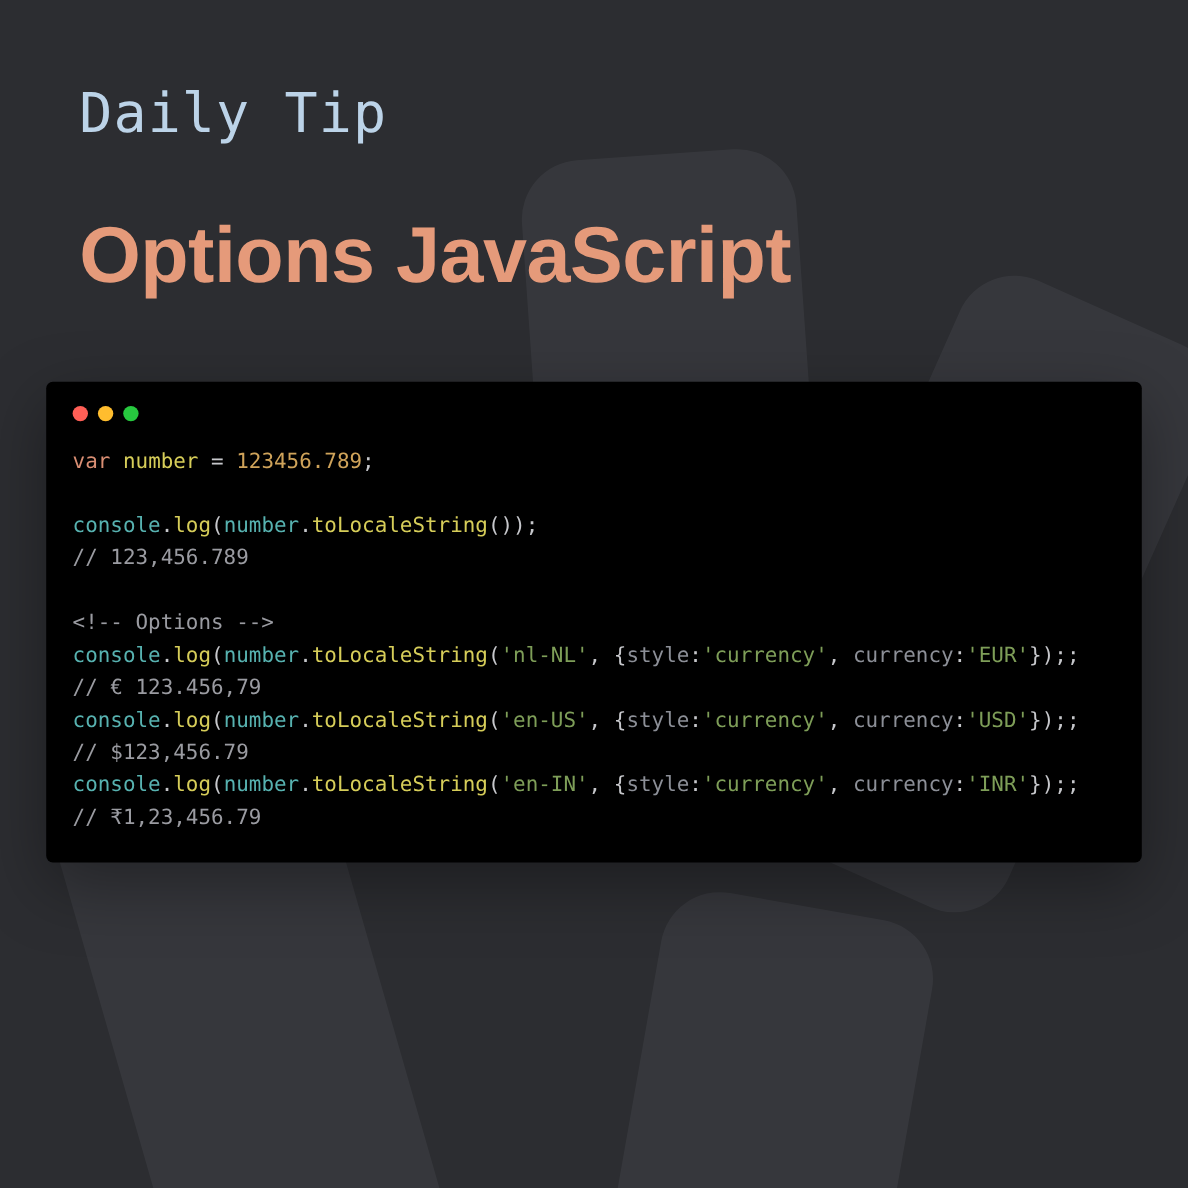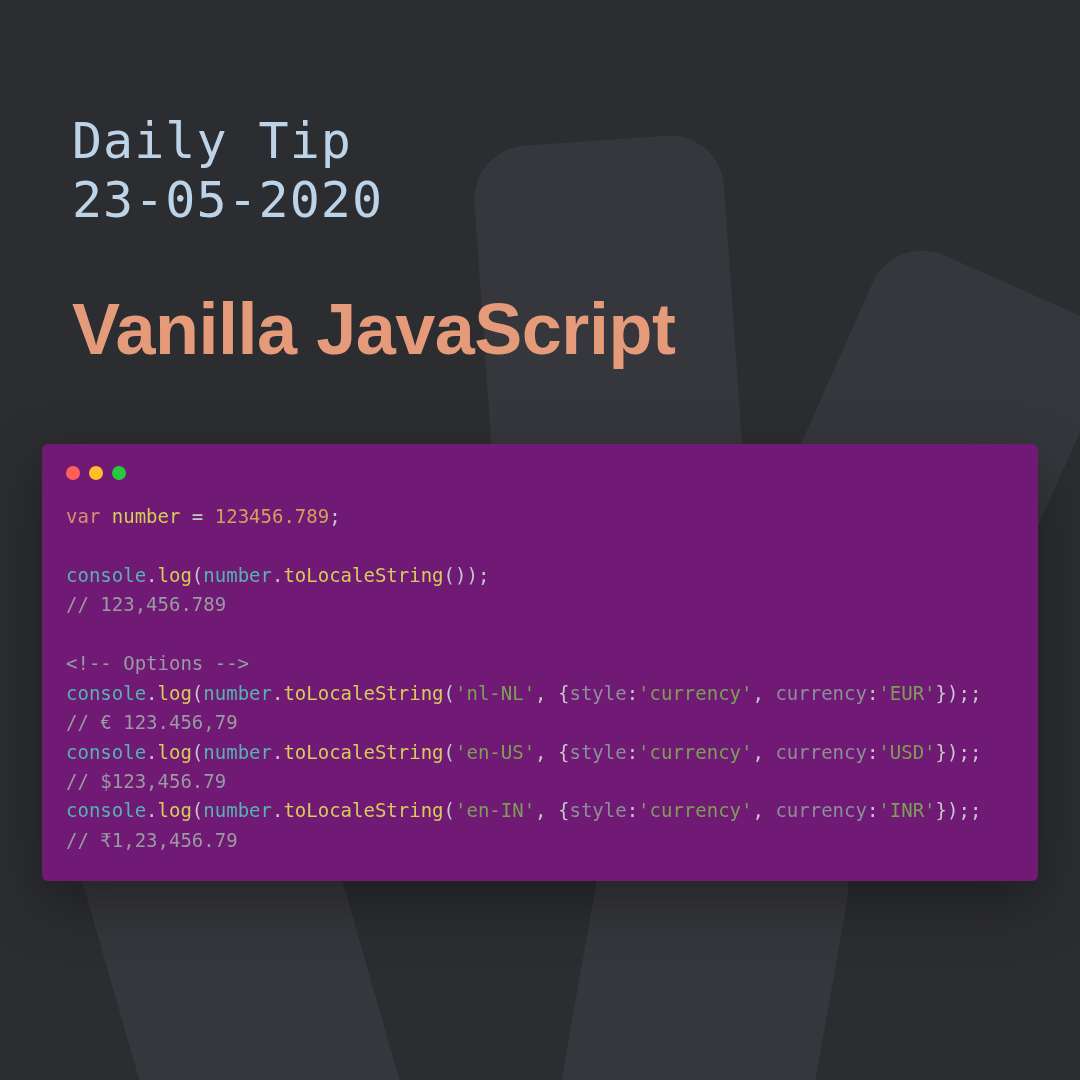--- a/index.html
+++ b/index.html
@@ -13,41 +13,41 @@
 }
 .bg-shapes {
   position: absolute;
   inset: 0;
   z-index: 0;
   opacity: 0.35;
 }
 .content {
   position: relative;
   z-index: 1;
-  padding: 112px 72px 0 72px;
+  padding: 74px 72px 0 72px;
 }
 .subtitle {
   color: #bcd3e8;
   font-size: 50px;
   line-height: 1.18;
   letter-spacing: 1px;
   font-weight: 400;
 }
 .title {
   color: #e59a7a;
   font-size: 72px;
   line-height: 1.14;
   font-weight: 600;
   margin-top: 58px;
   font-family: -apple-system, BlinkMacSystemFont, 'Segoe UI', Helvetica, Arial, sans-serif;
   letter-spacing: -0.5px;
 }
 .code-window {
   margin: 74px -30px 0 -30px;
-  background: #701a75;
+  background: #000000;
   border-radius: 6px;
   box-shadow: 0 20px 60px rgba(0,0,0,0.35);
   padding: 22px 24px 26px 24px;
 }
 .traffic {
   display: flex;
   gap: 9px;
   margin-bottom: 22px;
 }
 .dot { width: 14px; height: 14px; border-radius: 50%; }
@@ -79,25 +79,24 @@
     <rect x="490" y="140" width="250" height="560" rx="54" transform="rotate(-4 615 420)"></rect>
     <rect x="770" y="260" width="250" height="560" rx="54" transform="rotate(24 895 540)"></rect>
     <rect x="110" y="680" width="250" height="560" rx="54" transform="rotate(-16 235 960)"></rect>
     <rect x="560" y="820" width="250" height="560" rx="54" transform="rotate(10 685 1100)"></rect>
   </g>
 </svg>
 
 <div class="content">
   <div class="subtitle">
     <span>Daily Tip</span><br>
-    <span>23-05-2020</span>
   </div>
 
   <div class="title">
-    <span>Vanilla JavaScript</span><br>
+    <span>Options JavaScript</span><br>
   </div>
 
   <div class="code-window">
     <div class="traffic">
       <div class="dot red"></div>
       <div class="dot yellow"></div>
       <div class="dot green"></div>
     </div>
 <div class="code"><span class="tok-keyword">var</span> <span class="tok-var">number</span><span class="tok-punct"> = </span><span class="tok-num">123456.789</span><span class="tok-punct">;</span>
 

